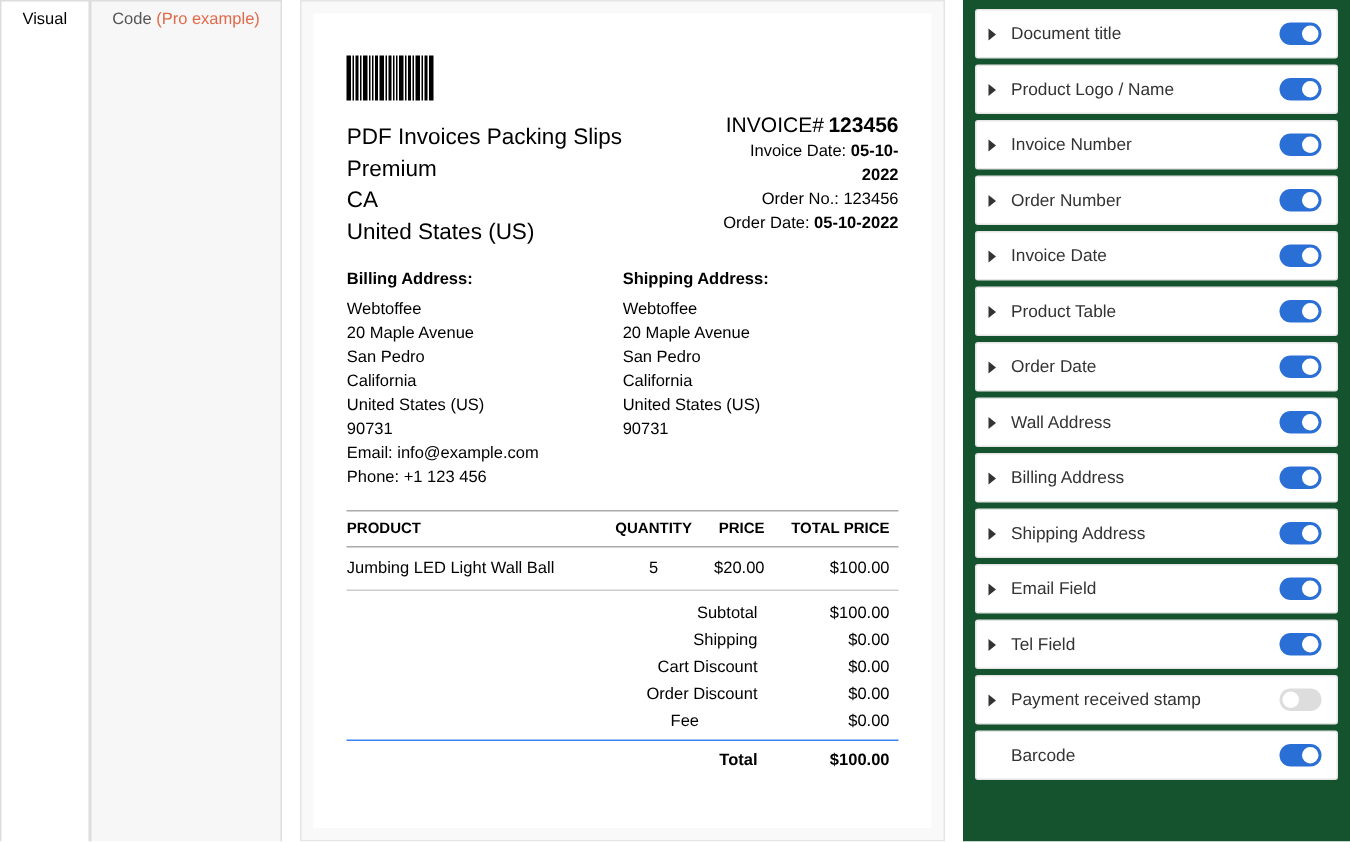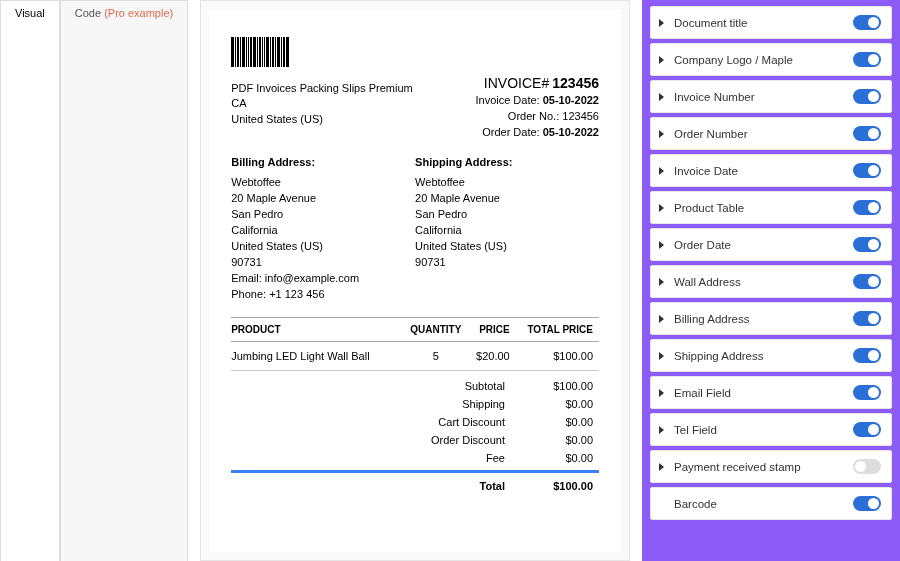--- a/index.html
+++ b/index.html
@@ -69,41 +69,41 @@
     padding: 5px 12px;
     width: 120px;
     line-height: 1.3;
     margin-top: 4px;
   }
   .meta-row { display:flex; justify-content: space-between; align-items: flex-start; }
   .meta-right { text-align: right; font-size: 11px; line-height: 1.45; }
   .meta-right .inv-num-label { font-weight: 400; font-size: 14px; }
   .meta-right .inv-num-val { font-weight: 700; font-size: 14px; }
   .meta-right .bold { font-weight: 700; }
-  .from-block { font-size: 11px; line-height: 1.4; margin-top: 8px; }
+  .from-block { font-size: 15px; line-height: 1.4; margin-top: 8px; }
   .addresses { display: flex; margin-top: 14px; font-size: 11px; line-height: 1.45; }
   .addr-col { flex: 0 0 50%; }
   .addr-col .hdr { font-weight: 700; margin-bottom: 4px; }
   table.products { width: 100%; border-collapse: collapse; margin-top: 14px; font-size: 11px; }
   table.products th { text-align: left; font-weight: 700; padding: 6px 0; border-top: 1px solid #aaa; border-bottom: 1px solid #aaa; font-size: 10px; }
   table.products th.qty, table.products td.qty { text-align: center; }
   table.products th.price, table.products td.price,
   table.products th.total, table.products td.total { text-align: right; }
   table.products th.total, table.products td.total { padding-right: 6px; }
   table.products td { padding: 8px 0; border-bottom: 1px solid #ccc; }
   .totals { margin-top: 6px; font-size: 11px; }
   .totals .row { display:flex; justify-content:flex-end; padding: 3px 6px 3px 0; align-items: flex-end; }
   .totals .row .lbl { width: 120px; text-align: right; margin-right: 28px; }
   .totals .row .val { width: 60px; text-align: right; }
-  .totals .row.line { border-bottom: 3px solid #3b82f6; padding-bottom: 6px; margin-bottom: 4px;}
+  .totals .row.line { border-bottom: 1px solid #3b82f6; padding-bottom: 6px; margin-bottom: 4px; gap: 39px;}
   .totals .row.grand .lbl, .totals .row.grand .val { font-weight: 700; }
   
   .right {
     width: 258px;
-    background: #8b5cf6;
+    background: #14532d;
     padding: 6px 8px;
     overflow: hidden;
   }
   .opt {
     background: #fff;
     border: 1px solid #e5e5e5;
     margin-bottom: 4px;
     padding: 8px 10px 8px 8px;
     display: flex;
     align-items: center;
@@ -281,21 +281,21 @@
 </div>
 
 <div class="right" id="options-panel">
     <div class="opt">
       <div class="tri"></div>
       <div class="label">Document title</div>
       <div class="toggle"></div>
     </div>
     <div class="opt">
       <div class="tri"></div>
-      <div class="label">Company Logo / Maple</div>
+      <div class="label">Product Logo / Name</div>
       <div class="toggle"></div>
     </div>
     <div class="opt">
       <div class="tri"></div>
       <div class="label">Invoice Number</div>
       <div class="toggle"></div>
     </div>
     <div class="opt">
       <div class="tri"></div>
       <div class="label">Order Number</div>

